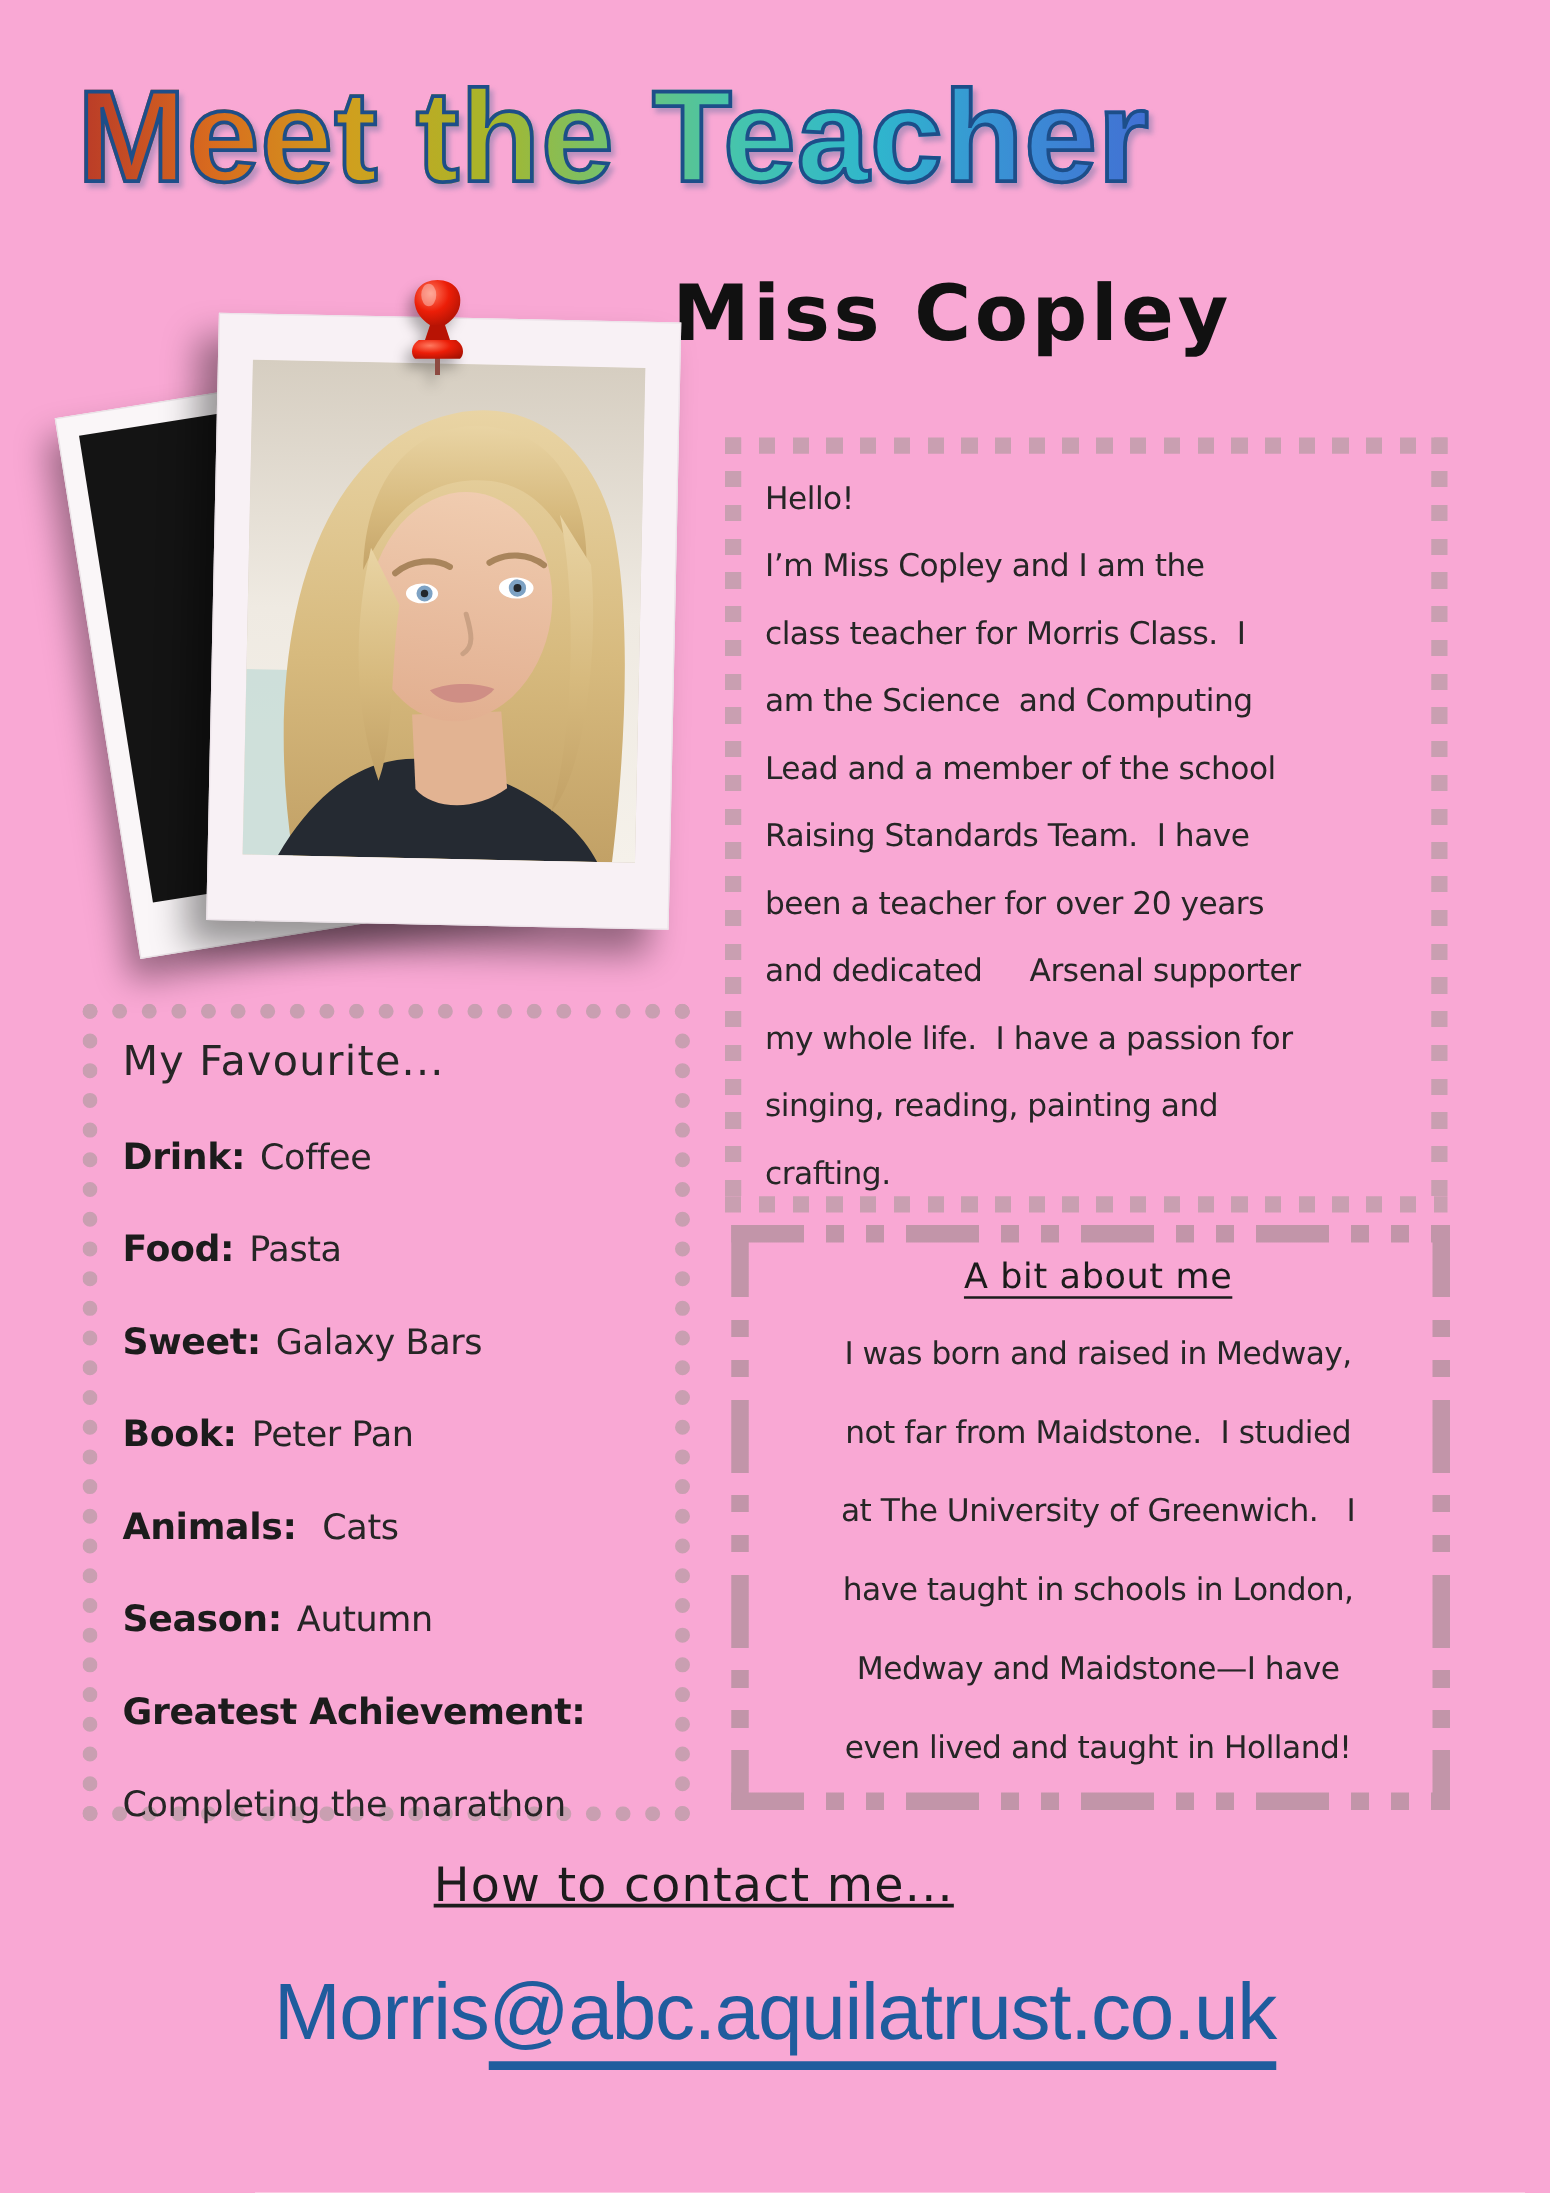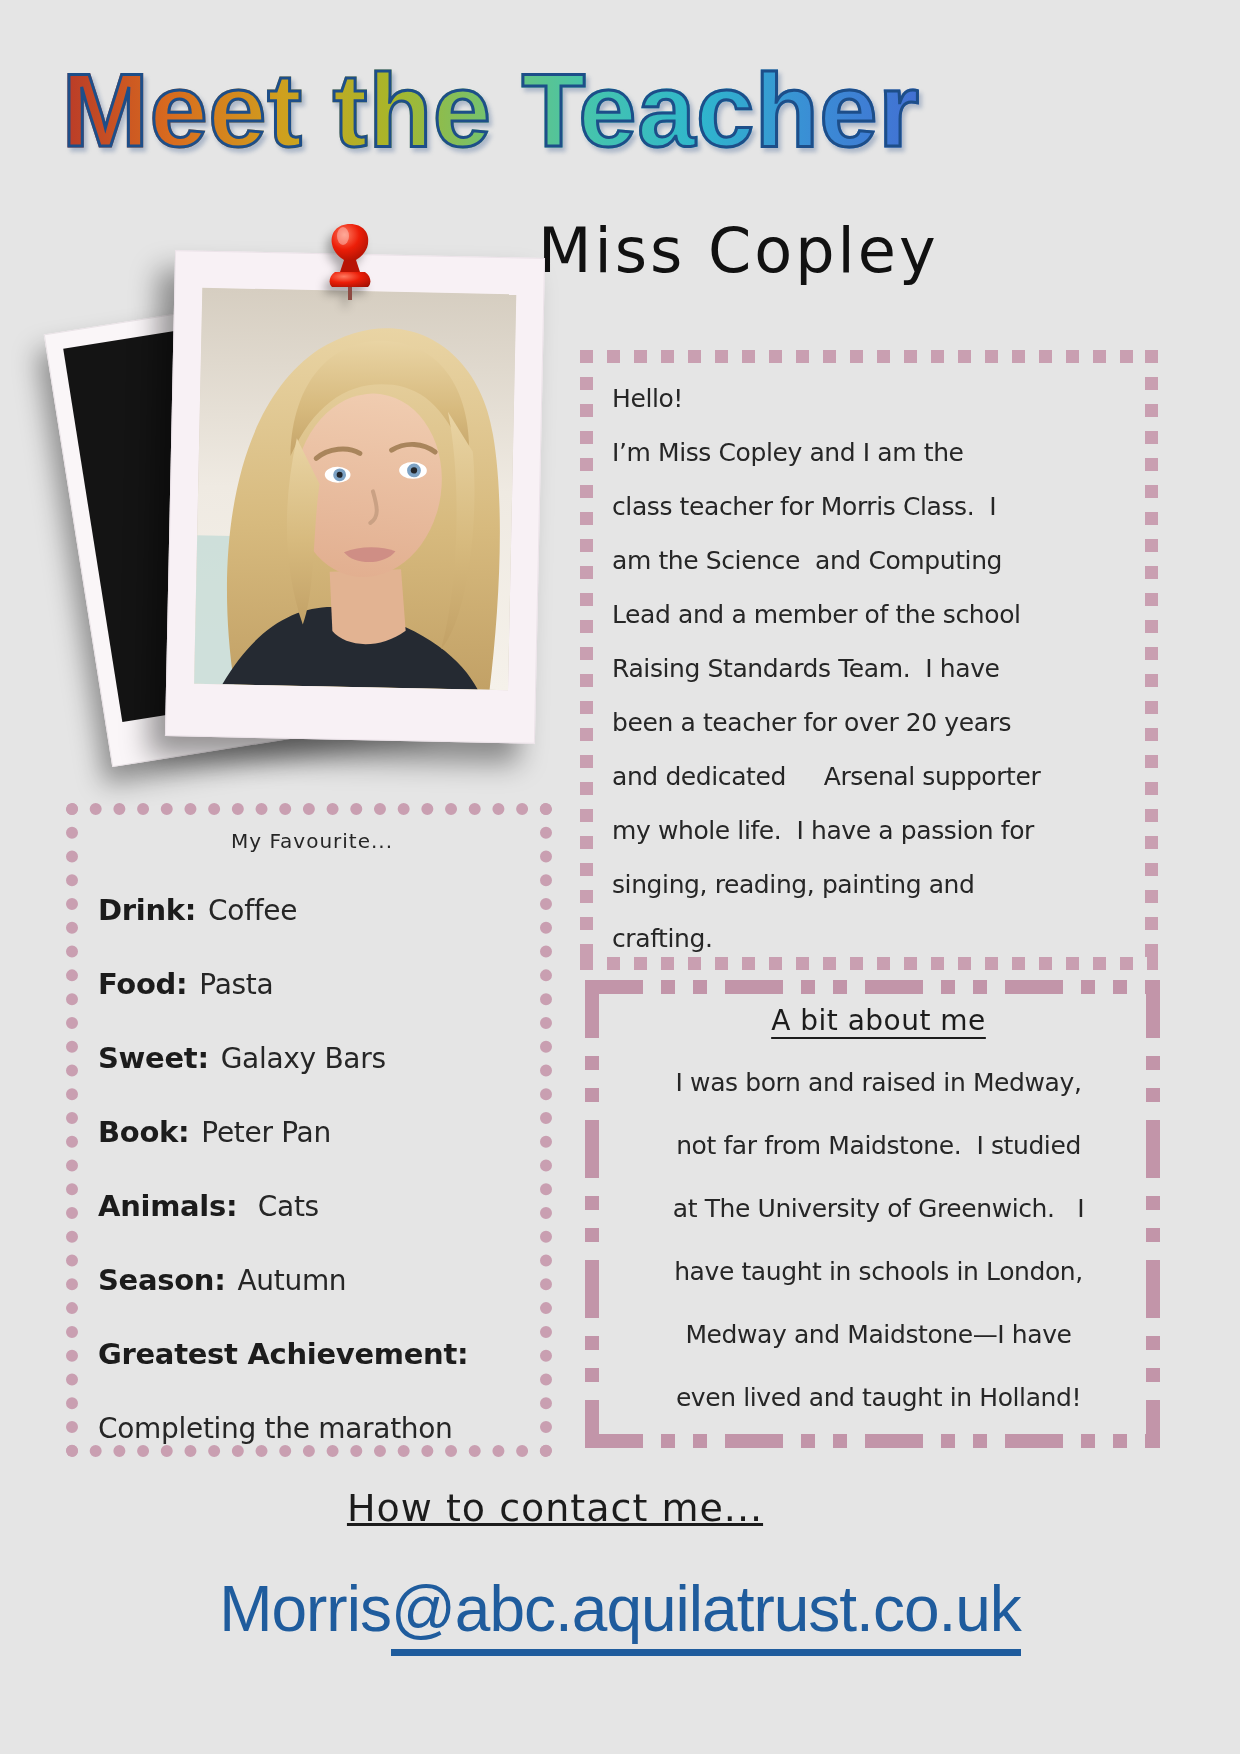--- a/index.html
+++ b/index.html
@@ -4,21 +4,21 @@
 <style>
   :root{
     --pink:#c99fb1;
     --pink2:#c295a9;
     --ink:#262626;
     --email-blue:#1f5c9d;
     --outline-blue:#1d4e89;
   }
   *{margin:0;padding:0;box-sizing:border-box;}
   body{background:#ffffff;font-family:"DejaVu Sans",sans-serif;}
-  .page{position:relative;width:1240px;height:1754px;background:#e5e5e5;overflow:hidden;margin:0 auto;}
+  .page{position:relative;width:1240px;height:1754px;background:#f9a8d4;overflow:hidden;margin:0 auto;}
 
   
   .title{
     position:absolute;left:62px;top:48px;width:1100px;
     font-family:"Liberation Sans",sans-serif;font-weight:bold;
     font-size:104px;line-height:1.2;letter-spacing:1px;
     color:#3f8ad1;white-space:pre;
     filter:drop-shadow(3px 4px 2px rgba(70,100,150,.35));
   }
   @supports (-webkit-background-clip: text){
@@ -27,21 +27,21 @@
       -webkit-background-clip:text;background-clip:text;color:transparent;
       -webkit-text-stroke:3px var(--outline-blue);
     }
   }
 
   
   .hw{font-family:"DejaVu Sans",sans-serif;color:var(--ink);white-space:pre;}
 
   .teacher-name{
     position:absolute;left:538px;top:214px;width:480px;
-    font-size:62px;letter-spacing:3px;color:#111;white-space:pre;
+    font-size:62px;letter-spacing:3px;color:#111;white-space:pre;font-weight:bold;
   }
 
   
   .polaroid-back{
     position:absolute;left:76px;top:306px;width:330px;height:438px;
     background:#faf6f8;border:1px solid #e9e2e6;
     transform:rotate(-9deg);z-index:1;
     box-shadow:-10px 16px 26px rgba(0,0,0,.38);
   }
   .polaroid-back-inner{position:absolute;left:16px;top:16px;right:16px;bottom:42px;background:#141414;}
@@ -70,21 +70,21 @@
     padding:22px 18px 0 32px;
   }
   .hello-box .hw{font-size:25px;line-height:54px;letter-spacing:-0.4px;}
 
   
   .fav-box{
     position:absolute;left:66px;top:803px;width:486px;height:654px;
     border:12px dotted var(--pink);border-radius:6px;
     padding:8px 14px 0 20px;
   }
-  .fav-title{font-size:20px;text-align:center;letter-spacing:1px;margin-top:6px;color:var(--ink);white-space:pre;}
+  .fav-title{font-size:33px;letter-spacing:1px;margin-top:6px;color:var(--ink);white-space:pre;}
   .fav-row{height:74px;display:flex;align-items:flex-end;font-size:28px;letter-spacing:-0.3px;}
   .fav-row .lbl{font-weight:bold;font-size:29px;white-space:pre;color:#1c1c1c;}
   .fav-row .val{margin-left:12px;white-space:pre;color:var(--ink);}
   .fav-achievement{height:74px;display:flex;align-items:flex-end;font-size:28px;letter-spacing:-0.3px;color:var(--ink);white-space:pre;}
 
   
   .about-box{
     position:absolute;left:585px;top:980px;width:575px;height:468px;
     background-image:
       repeating-linear-gradient(90deg,var(--pink2) 0 58px,transparent 58px 76px,var(--pink2) 76px 90px,transparent 90px 108px,var(--pink2) 108px 122px,transparent 122px 140px),

